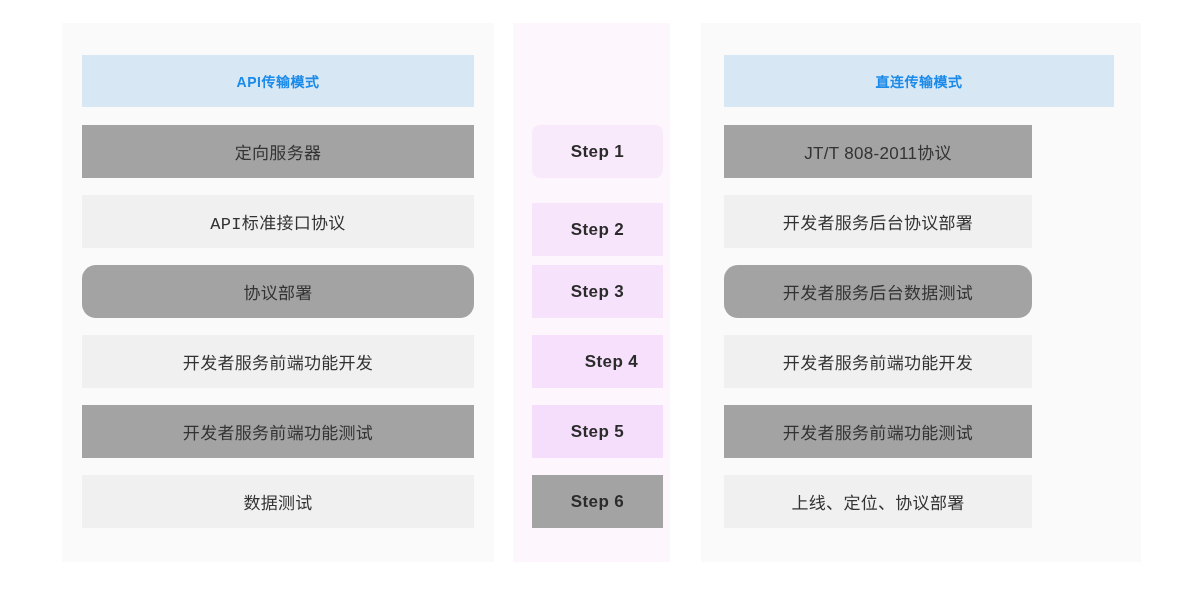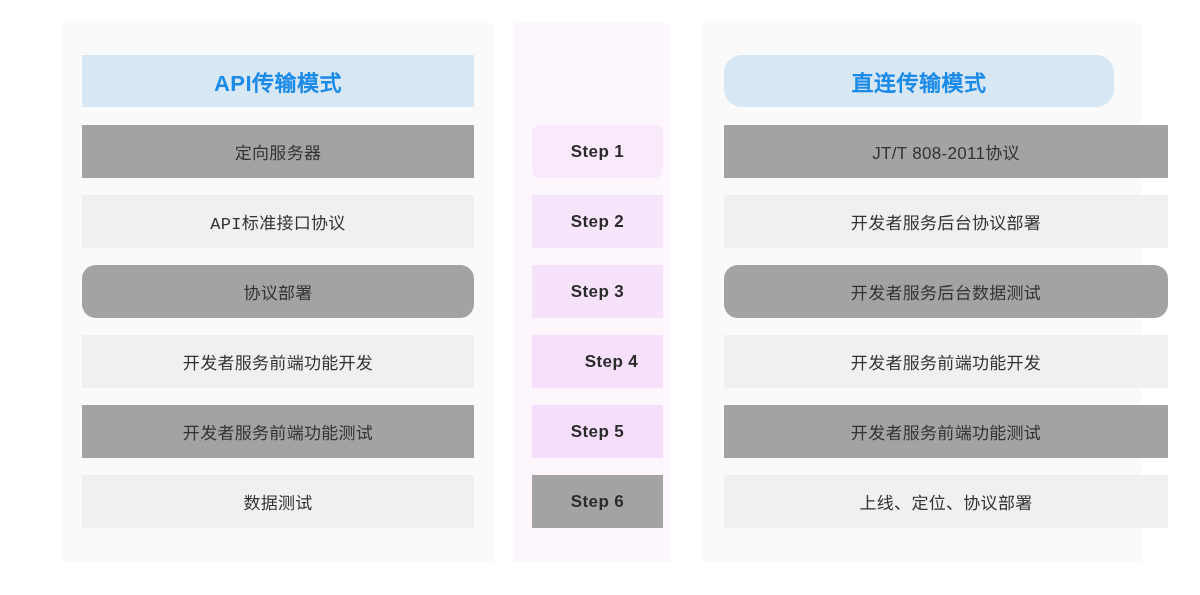--- a/index.html
+++ b/index.html
@@ -44,42 +44,42 @@
   
   .mode-header {
     position: absolute;
     top: 32px;
     height: 52px;
     background: #d7e8f4;
     display: flex;
     align-items: center;
     justify-content: center;
     color: #1b8ae8;
-    font-size: 22px;
+    font-size: 14px;
     font-weight: bold;
     letter-spacing: 0.5px;
   }
   .panel-left  .mode-header { left: 20px; width: 392px; }
-  .panel-right .mode-header { left: 23px; width: 390px; border-radius: 18px; }
+  .panel-right .mode-header { left: 23px; width: 390px; }
 
   
   .row {
     position: absolute;
     height: 53px;
     display: flex;
     align-items: center;
     justify-content: center;
     color: #333333;
     font-size: 17px;
     font-weight: normal;
     letter-spacing: 0.3px;
     box-sizing: border-box;
   }
   .panel-left  .row { left: 20px; width: 392px; }
-  .panel-right .row { left: 23px; width: 444px; }
+  .panel-right .row { left: 23px; width: 308px; }
 
   .row.shade-dark  { background: #a3a3a3; }
   .row.shade-light { background: #f0f0f0; font-family: Liberation Mono, monospace; }
 
   .r1 { top: 102px; }
   .r2 { top: 172px; }
   .r3 { top: 242px; border-radius: 14px; }
   .r4 { top: 312px; }
   .r5 { top: 382px; }
   .r6 { top: 452px; }
@@ -93,21 +93,21 @@
     display: flex;
     align-items: center;
     justify-content: center;
     color: #2b2b2b;
     font-size: 17px;
     font-weight: bold;
     letter-spacing: 0.4px;
     box-sizing: border-box;
   }
   .s1 { top: 102px; background: #f8e9fb; border-radius: 8px; }
-  .s2 { top: 172px; background: #f7e6fb; }
+  .s2 { top: 180px; background: #f7e6fb; }
   .s3 { top: 242px; background: #f6e3fb; }
   .s4 { top: 312px; background: #f6e0fb; padding-left: 28px; }
   .s5 { top: 382px; background: #f5defc; }
   .s6 { top: 452px; background: #a3a3a3; }
 </style>
 </head>
 <body>
 
 <div class="stage">
 

